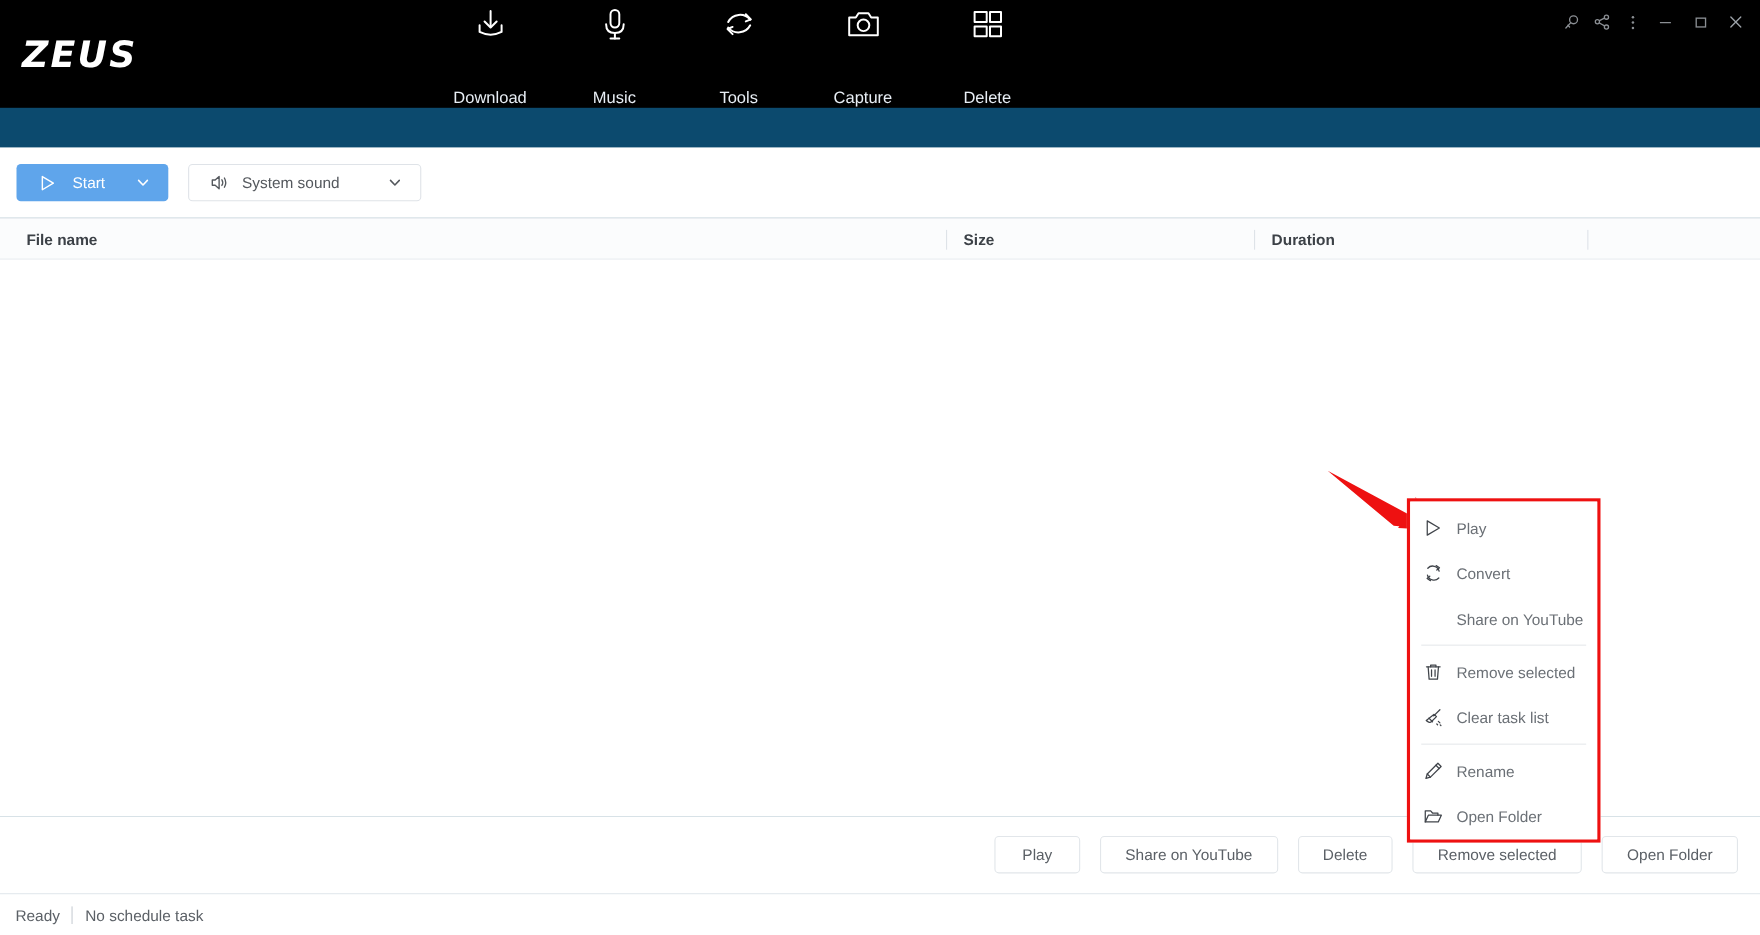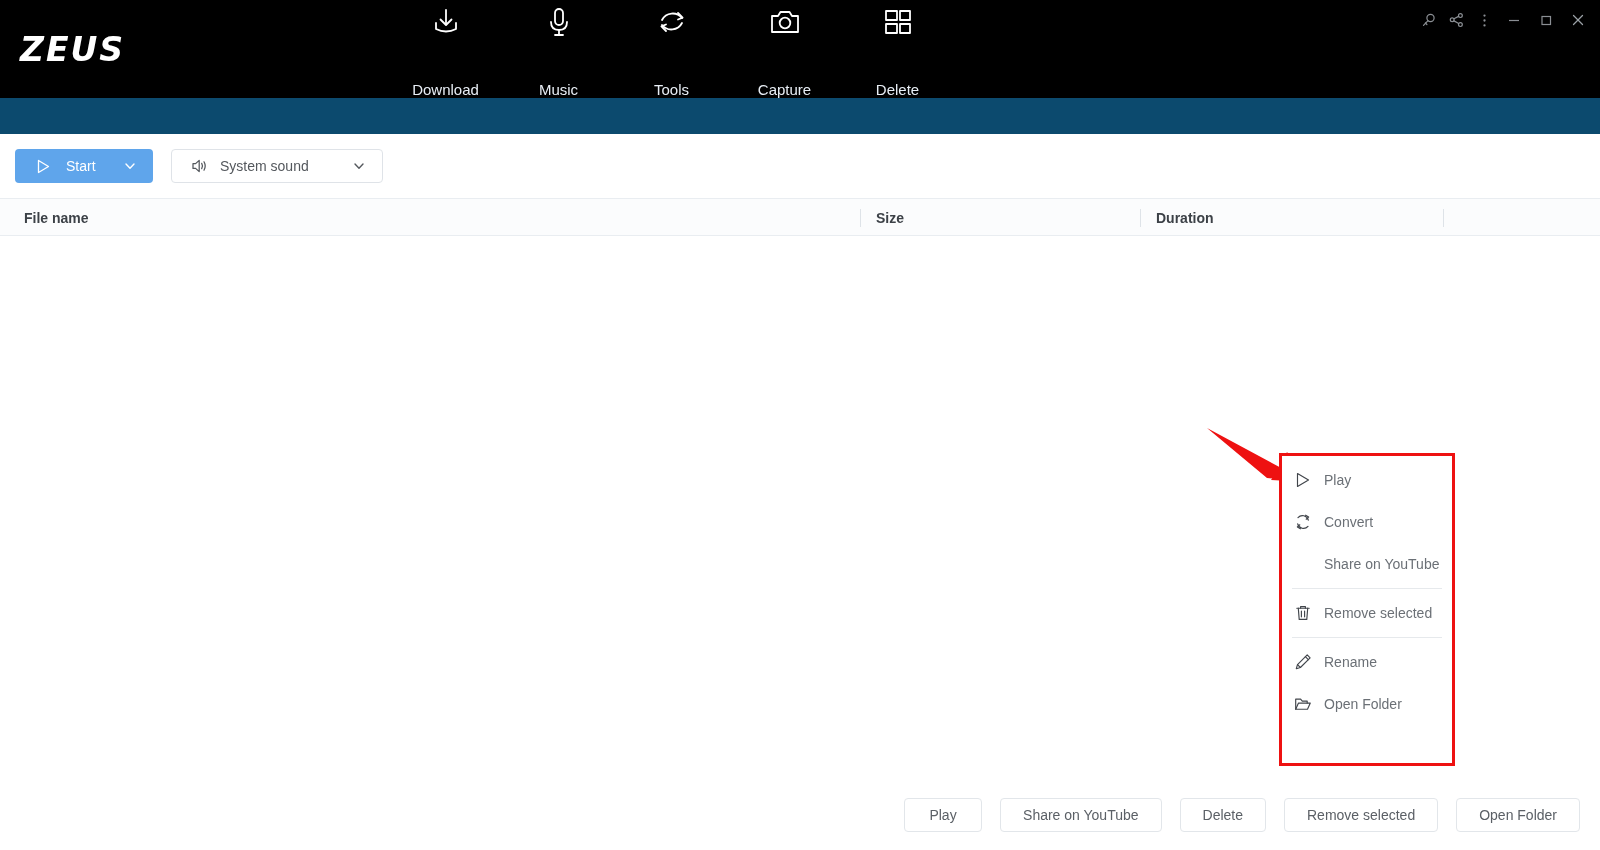--- a/index.html
+++ b/index.html
@@ -404,20 +404,31 @@
             <svg width="18" height="18" viewBox="0 0 18 18" fill="none" stroke="#41454b" stroke-width="1.15" stroke-linecap="round" stroke-linejoin="round">
               <path d="M2.8 4.2 H15.2"></path>
               <path d="M6.6 4.2 V2.6 H11.4 V4.2"></path>
               <path d="M4.3 4.2 L5.2 15.4 H12.8 L13.7 4.2"></path>
               <path d="M7.4 7 V12.8 M10.6 7 V12.8"></path>
             </svg>
           </span>
           <span class="mlbl">Remove selected</span>
         </div>
 
+        <div class="mitem">
+          <span class="mico">
+            <svg width="18" height="18" viewBox="0 0 18 18" fill="none" stroke="#41454b" stroke-width="1.15" stroke-linecap="round" stroke-linejoin="round">
+              <path d="M15 2.2 L9.4 7.8"></path>
+              <path d="M9.8 6.4 L11.9 8.5 L7.2 13.2 C6 14.4 3.6 13 2.6 12 Z"></path>
+              <path d="M5 9.8 L8.3 13.1"></path>
+              <path d="M13.6 12.8 L15 14.2 M12.2 15.2 L12.9 15.9 M15.3 16 L15.9 16.6"></path>
+            </svg>
+          </span>
+          <span class="mlbl">Clear task list</span>
+        </div>
 
         <div class="msep"></div>
 
         <div class="mitem">
           <span class="mico">
             <svg width="18" height="18" viewBox="0 0 18 18" fill="none" stroke="#41454b" stroke-width="1.15" stroke-linecap="round" stroke-linejoin="round">
               <path d="M13.2 1.9 L16.1 4.8 L6.4 14.5 L2.3 15.7 L3.5 11.6 Z"></path>
               <path d="M11.4 3.7 L14.3 6.6"></path>
               <path d="M3.5 11.6 L6.4 14.5"></path>
             </svg>
@@ -440,14 +451,19 @@
   </div>
 
   <div class="bottombar">
     <div class="bbtn">Play</div>
     <div class="bbtn">Share on YouTube</div>
     <div class="bbtn">Delete</div>
     <div class="bbtn">Remove selected</div>
     <div class="bbtn">Open Folder</div>
   </div>
 
+  <div class="statusbar">
+    <span>Ready</span>
+    <span class="sdiv"></span>
+    <span>No schedule task</span>
+  </div>
 
 </div>
 
 </body></html>

